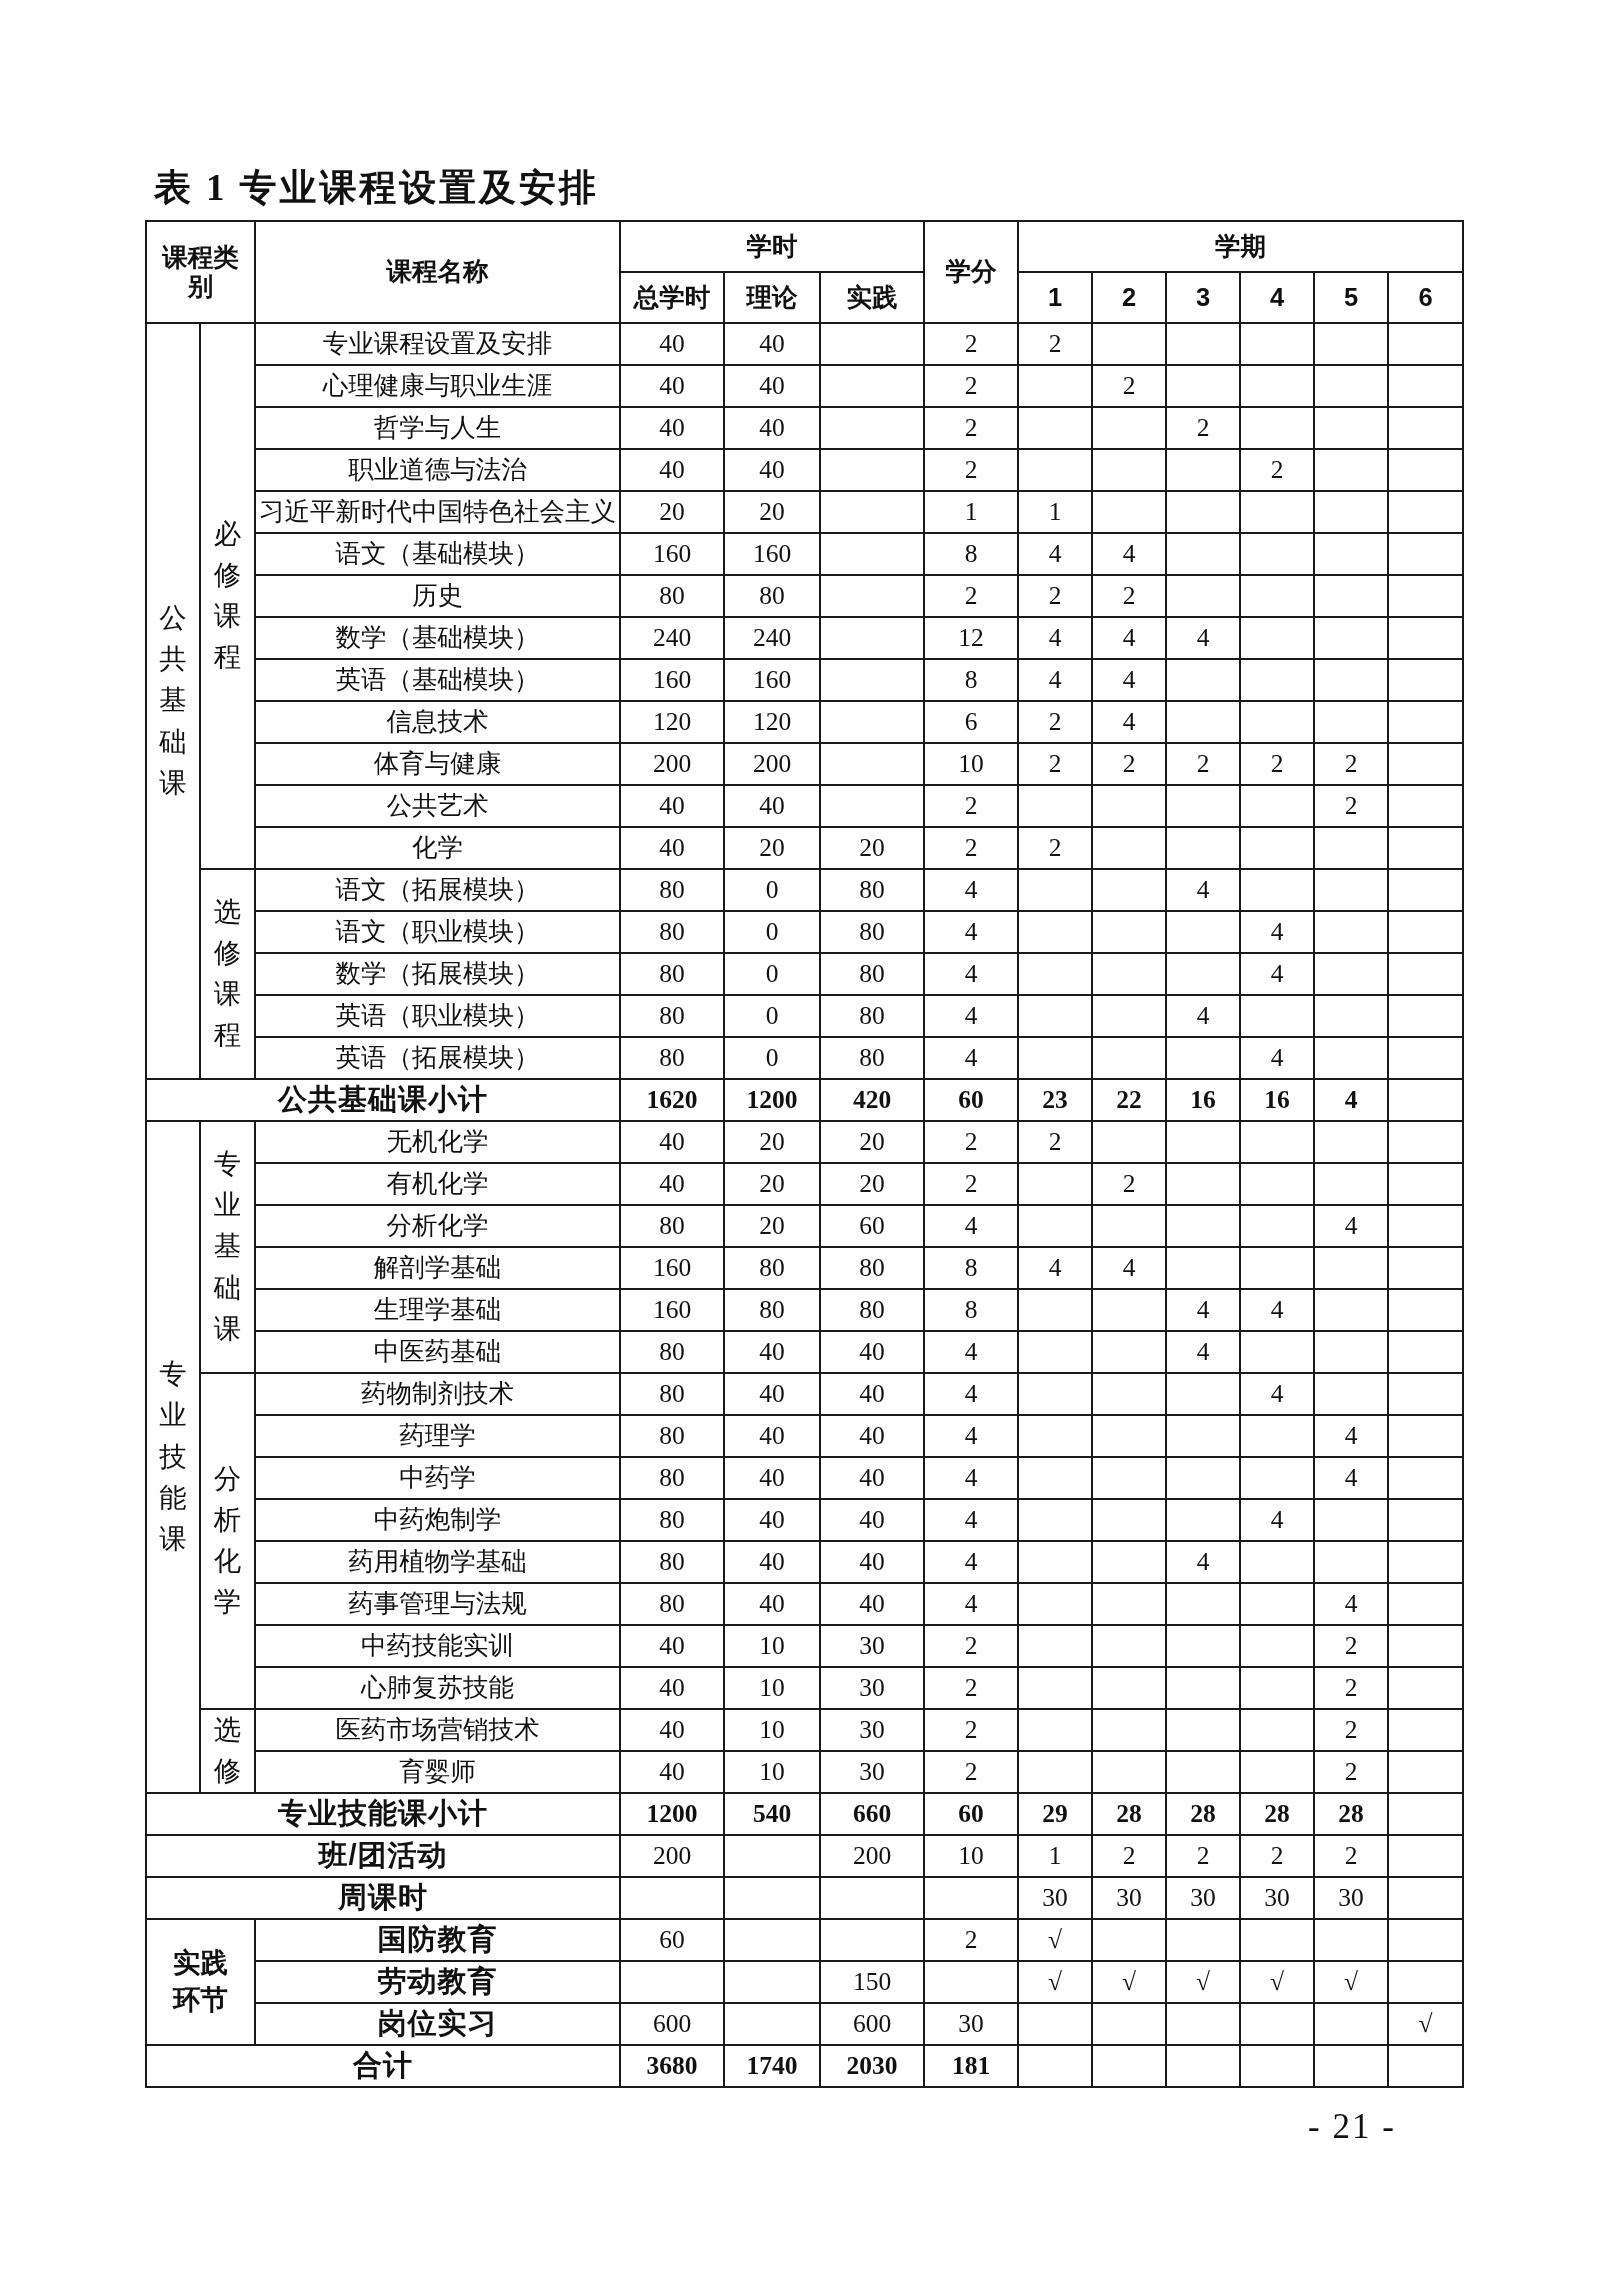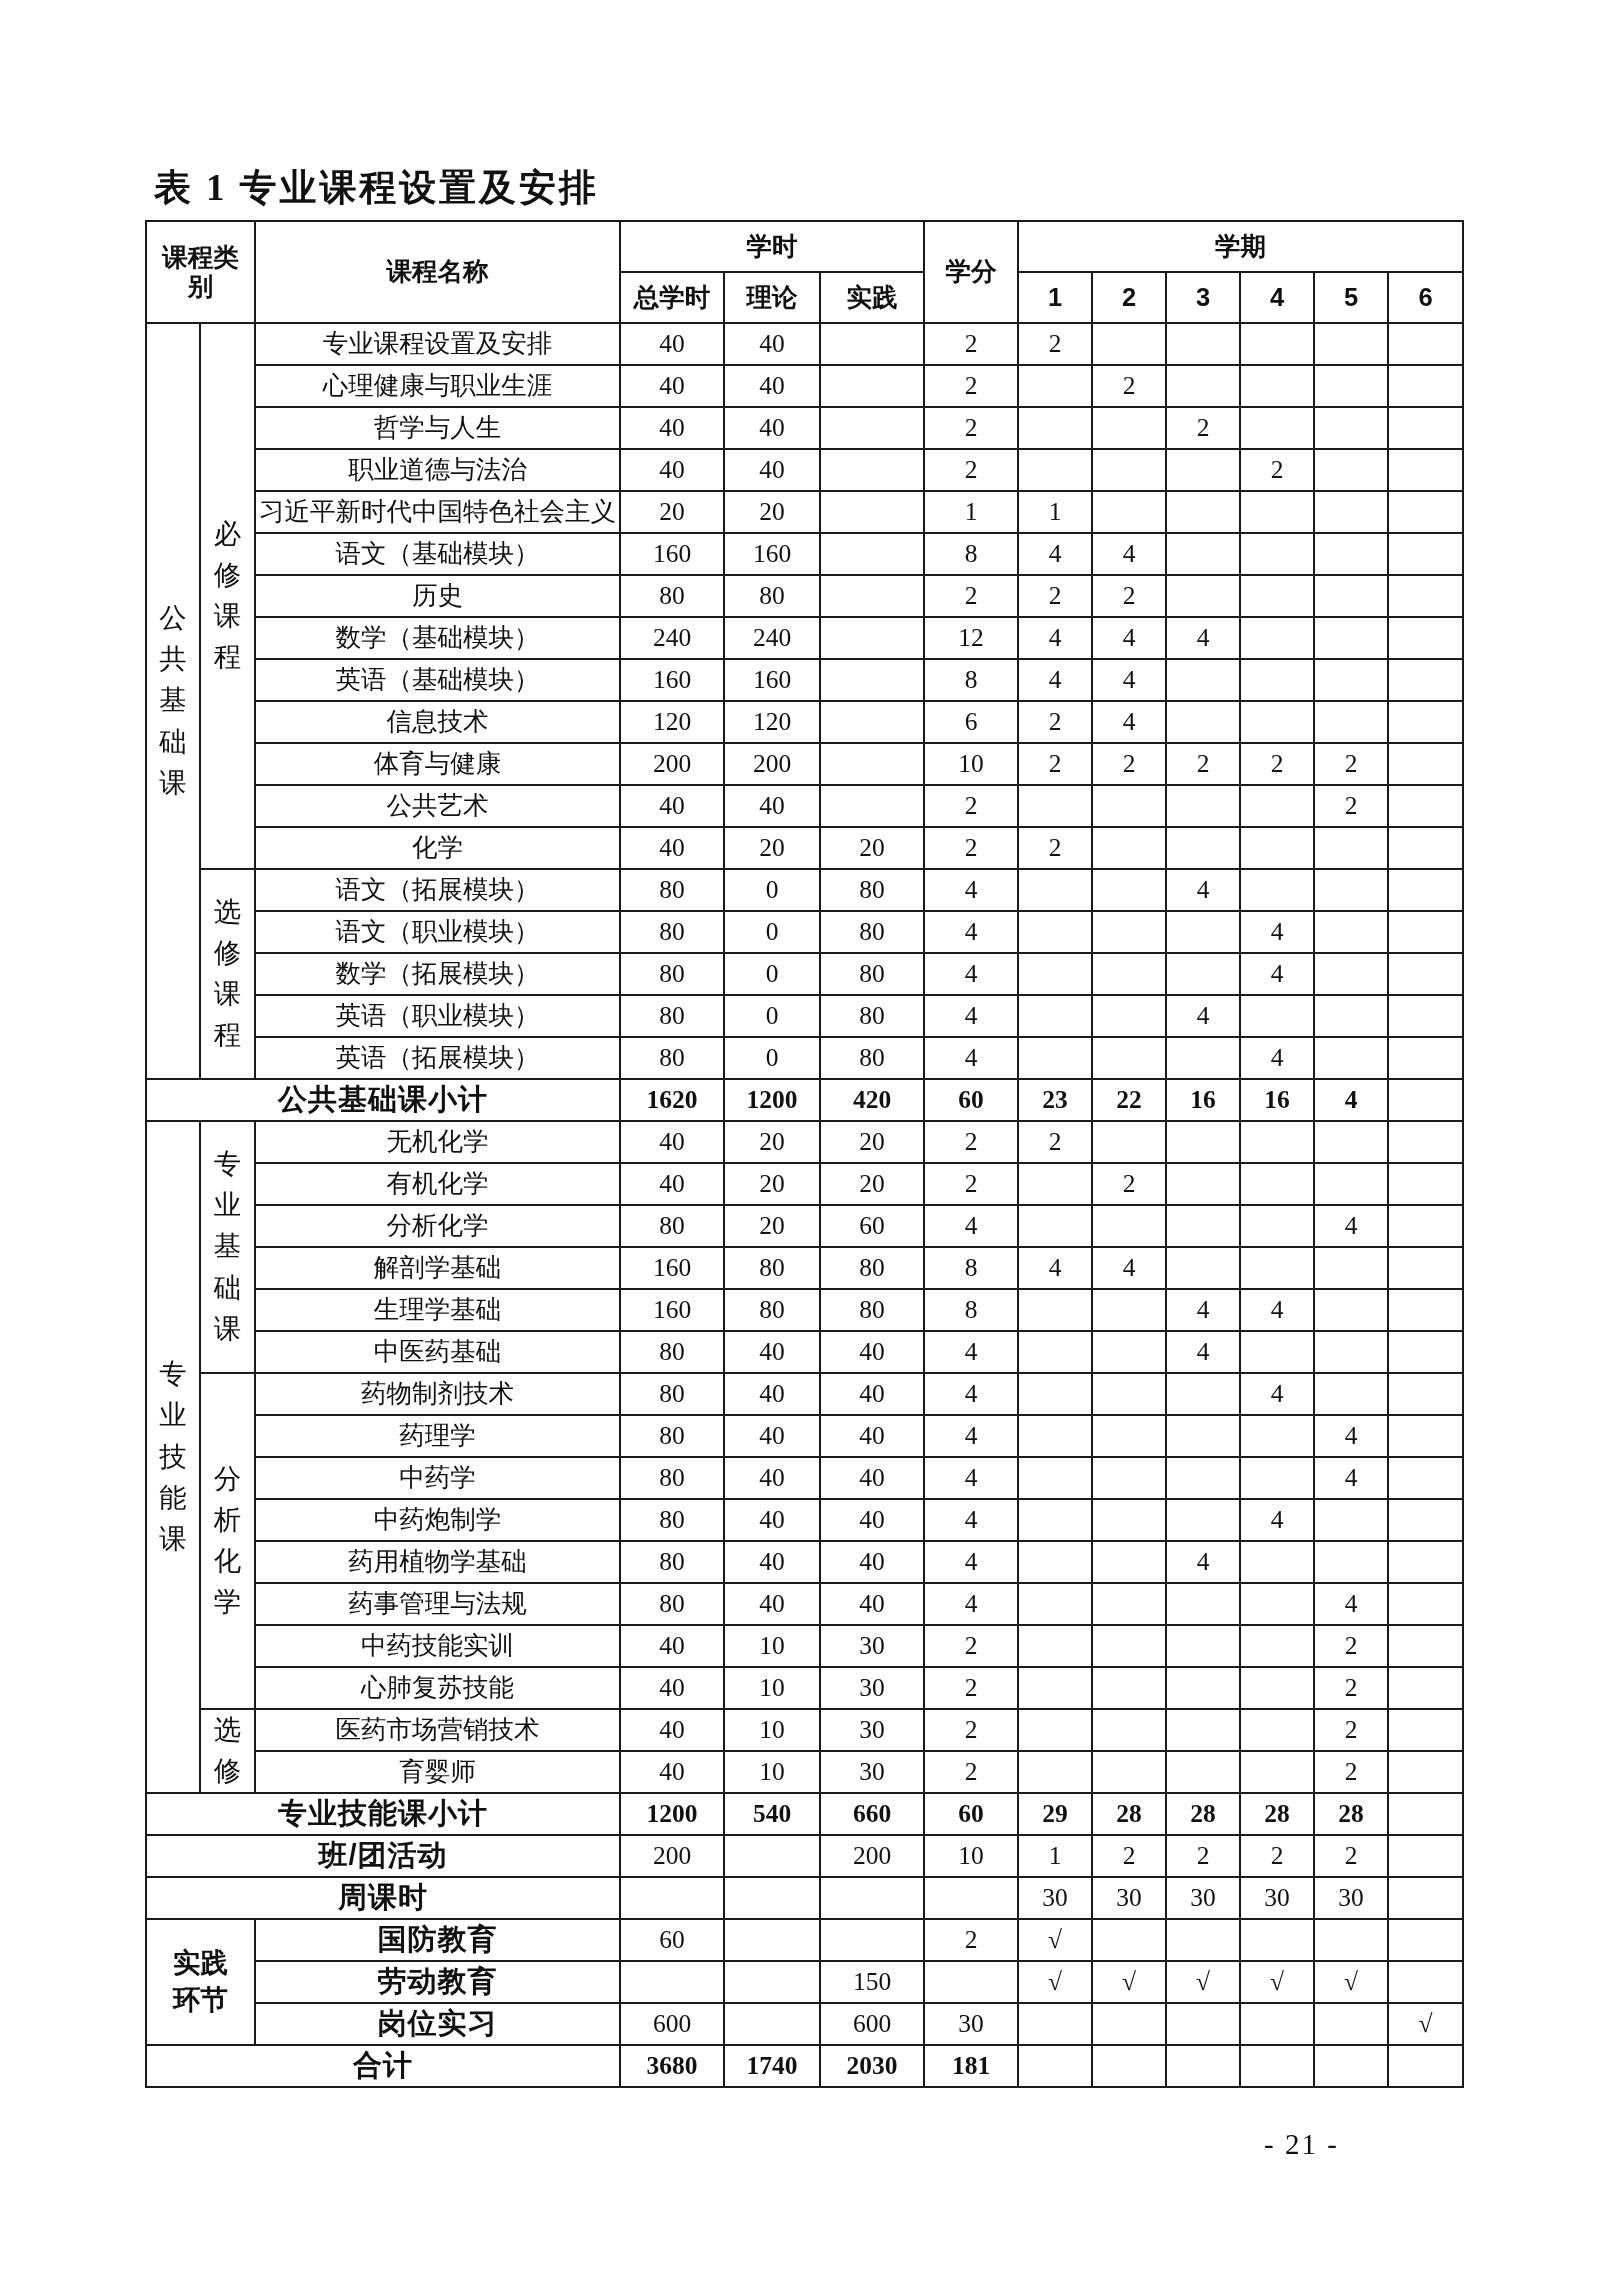--- a/index.html
+++ b/index.html
@@ -40,22 +40,22 @@
     font-family:Liberation Sans, sans-serif;font-weight:bold;
     font-size:29px;letter-spacing:1px;
   }
   tr.r-subtotal td,tr.r-total td{font-weight:bold;}
   tr.r-subtotal td,tr.r-total td,tr.r-activity td{
     border-top-width:2.9px;border-bottom-width:2.9px;
   }
   tr.r-practice td.num{font-weight:normal;}
   .page-number{
     position:absolute;top:2107px;left:1264px;width:176px;
-    font-size:29px;
-    font-family:"Liberation Serif", serif;letter-spacing:2px;margin-top:21px;
+    text-align:center;font-size:35px;
+    font-family:"Liberation Serif", serif;letter-spacing:2px;
   }
 </style>
 </head>
 <body>
 
 <div class="page-title">表 1  专业课程设置及安排</div>
 
 <table class="curriculum">
   <colgroup>
     <col style="width:54px">

